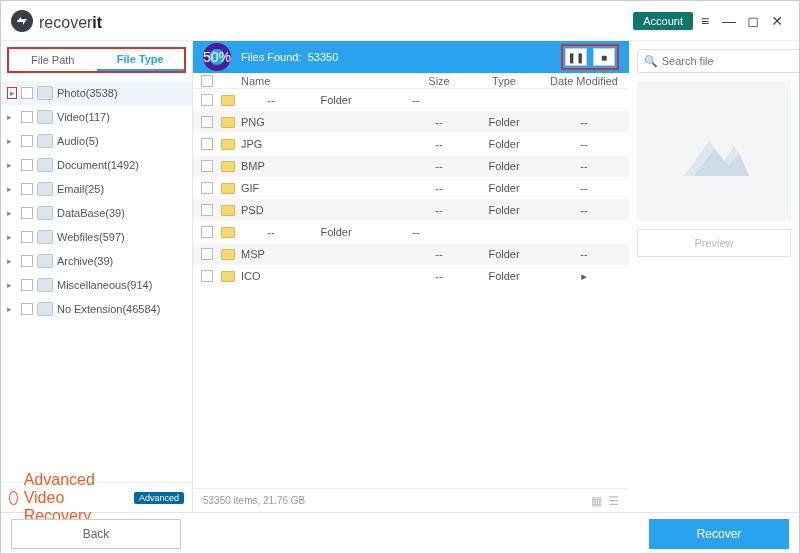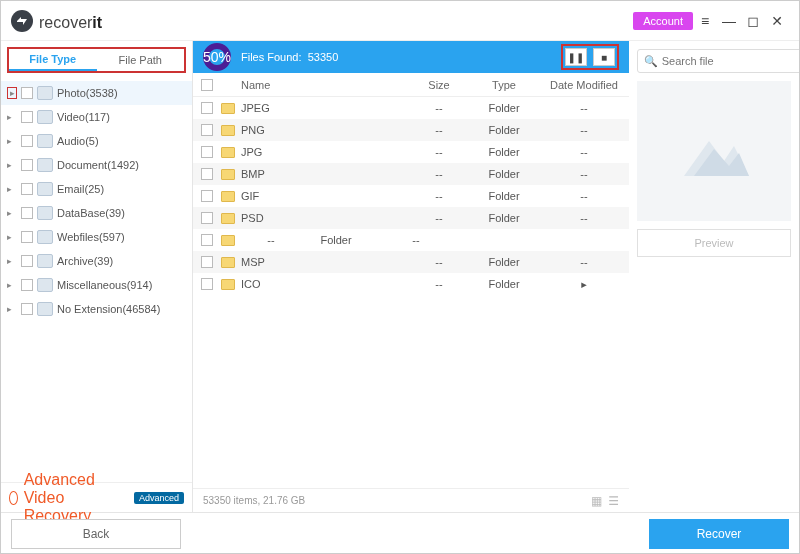--- a/index.html
+++ b/index.html
@@ -3,21 +3,21 @@
 <meta charset="utf-8">
 <style>
 * { margin: 0; padding: 0; box-sizing: border-box; font-family: -apple-system, "Segoe UI", Arial, sans-serif; }
 body { width: 800px; height: 554px; background: #fff; overflow: hidden; border: 1px solid #ccc; font-size: 12px; color: #333; }
 .titlebar { height: 40px; background: #fff; display: flex; align-items: center; padding: 0 10px; border-bottom: 1px solid #eee; }
 .logo-group { display: flex; align-items: flex-end; gap: 6px; }
 .logo-mark { width: 22px; height: 22px; background: #3a3f47; border-radius: 50%; display: flex; align-items: center; justify-content: center; }
 .logo-text { font-size: 16px; color: #444; }
 .logo-text b { font-weight: 700; color: #222; }
 .titlebar-spacer { flex: 1; }
-.account-btn { background: #d946ef; color: #fff; padding: 3px 10px; border-radius: 2px; font-size: 11px; }
+.account-btn { background: #0f766e; color: #fff; padding: 3px 10px; border-radius: 2px; font-size: 11px; }
 .win-ctrl { width: 24px; text-align: center; color: #444; font-size: 14px; }
 .layout { display: flex; height: 471px; }
 .sidebar { width: 192px; border-right: 1px solid #e5e5e5; display: flex; flex-direction: column; }
 .tabbar { display: flex; border: 2px solid #c33; margin: 6px; height: 26px; }
 .tab { flex: 1; display: flex; align-items: center; justify-content: center; font-size: 11px; color: #666; }
 .tab.active { color: #2aa3ef; border-bottom: 2px solid #2aa3ef; font-weight: 600; }
 .tree { flex: 1; overflow: auto; padding: 2px 0; }
 .tree-row { display: flex; align-items: center; height: 24px; padding-left: 6px; gap: 4px; font-size: 11px; color: #555; }
 .tree-row.sel { background: #eef6fd; }
 .chev { width: 10px; font-size: 9px; color: #888; }
@@ -27,21 +27,21 @@
 .avr { height: 30px; display: flex; align-items: center; gap: 6px; padding: 0 8px; border-top: 1px solid #eee; }
 .avr-icon { width: 14px; height: 14px; border: 1.5px solid #f05a28; border-radius: 50%; }
 .avr-text { color: #f05a28; font-size: 16px; }
 .avr-badge { background: #0369a1; color: #fff; font-size: 9px; padding: 1px 5px; border-radius: 2px; margin-left: auto; }
 .center { flex: 1; display: flex; flex-direction: column; }
 .scanbar { height: 32px; background: #2aa3ef; color: #fff; display: flex; align-items: center; padding: 0 10px; gap: 10px; font-size: 11px; }
 .scan-pct { width: 28px; height: 28px; border: 6px solid #4c1d95; border-radius: 50%; display: flex; align-items: center; justify-content: center; font-size: 14px; text-align: center; }
 .scanbar-spacer { flex: 1; }
 .scan-ctrls { display: flex; gap: 6px; border: 2px solid #c33; padding: 2px; }
 .scan-btn { width: 22px; height: 18px; background: #fff; border: 1px solid #ccc; display: flex; align-items: center; justify-content: center; color: #444; font-size: 10px; }
-.thead { display: flex; height: 24px; border-bottom: 1px solid #eee; align-items: center; font-size: 11px; color: #666; padding-left: 8px; }
+.thead { display: flex; height: 16px; border-bottom: 1px solid #eee; align-items: center; font-size: 11px; color: #666; padding-left: 8px; }
 .col-cb { width: 20px; }
 .col-icon { width: 20px; }
 .col-name { flex: 1; }
 .col-size { width: 60px; text-align: center; }
 .col-type { width: 70px; text-align: center; }
 .col-date { width: 90px; text-align: center; }
 .tbody { flex: 1; overflow: auto; }
 .trow { display: flex; height: 22px; align-items: center; padding-left: 8px; font-size: 11px; color: #555; }
 .trow.alt { background: #f6f6f6; }
 .fold { width: 14px; height: 11px; background: #f7d774; border: 1px solid #e0b84d; border-radius: 1px; }
@@ -77,22 +77,22 @@
   <div class="win-ctrl">≡</div>
   <div class="win-ctrl">—</div>
   <div class="win-ctrl">◻</div>
   <div class="win-ctrl">✕</div>
 </div>
 
 <div class="layout">
 
   <div class="sidebar">
     <div class="tabbar">
+      <div class="tab">File Path</div>
       <div class="tab active">File Type</div>
-      <div class="tab">File Path</div>
     </div>
     <div class="tree" id="tree">
         <div class="tree-row sel">
           <span class="chev hl">▸</span>
           <div class="cb"></div>
           <div class="caticon"></div>
           <span>Photo(3538)</span>
         </div>
         <div class="tree-row">
           <span class="chev">▸</span>
@@ -177,21 +177,20 @@
       <div class="col-date">Date Modified</div>
     </div>
     <div class="tbody" id="tbody">
         <div class="trow">
           <div class="col-cb">
             <div class="cb"></div>
           </div>
           <div class="col-icon">
             <div class="fold"></div>
           </div>
-          <div class="col-name">JPEG</div>
           <div class="col-size">--</div>
           <div class="col-type">Folder</div>
           <div class="col-date">--</div>
         </div>
         <div class="trow alt">
           <div class="col-cb">
             <div class="cb"></div>
           </div>
           <div class="col-icon">
             <div class="fold"></div>

